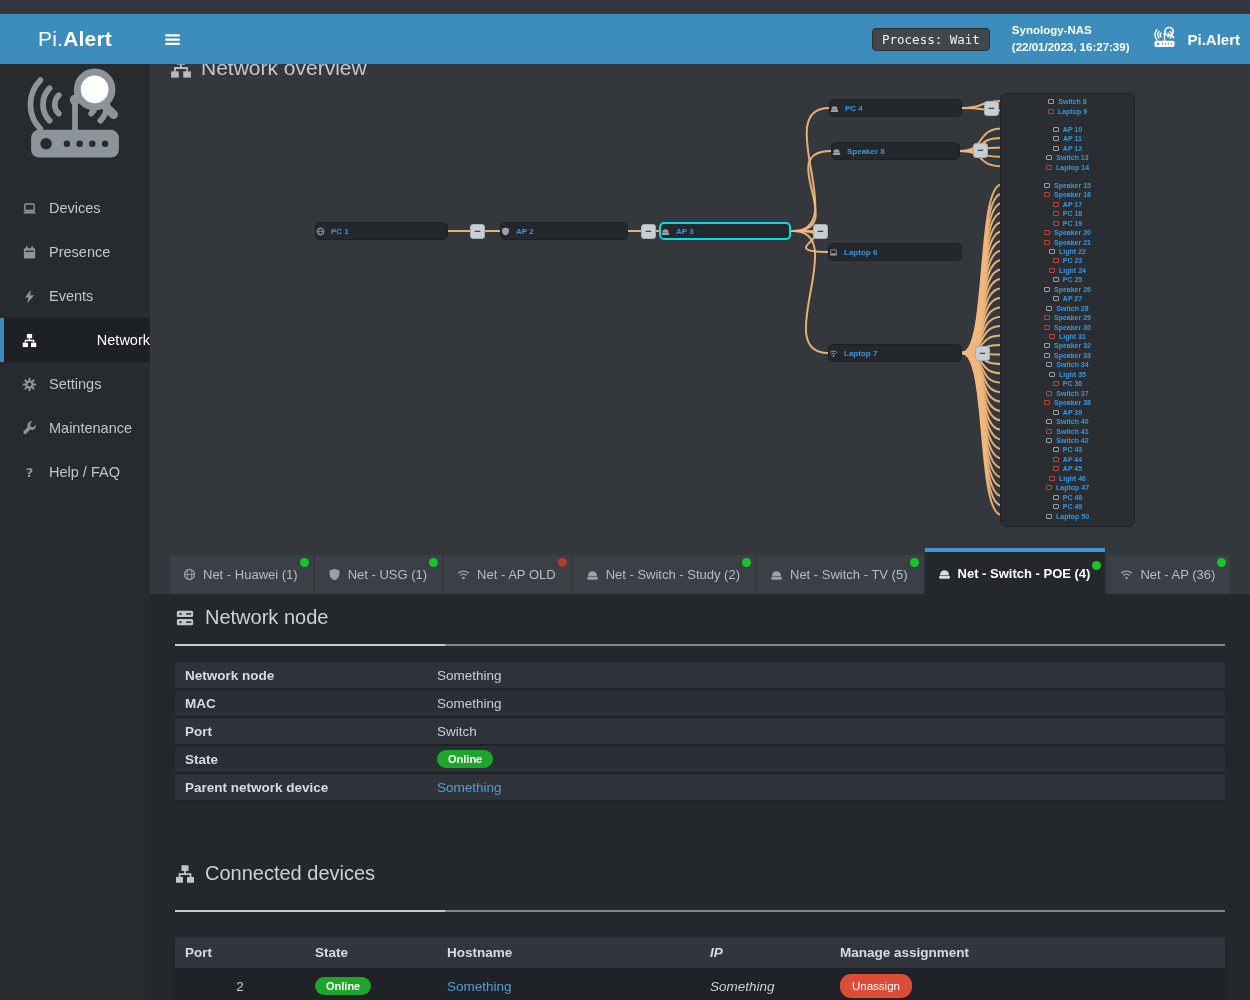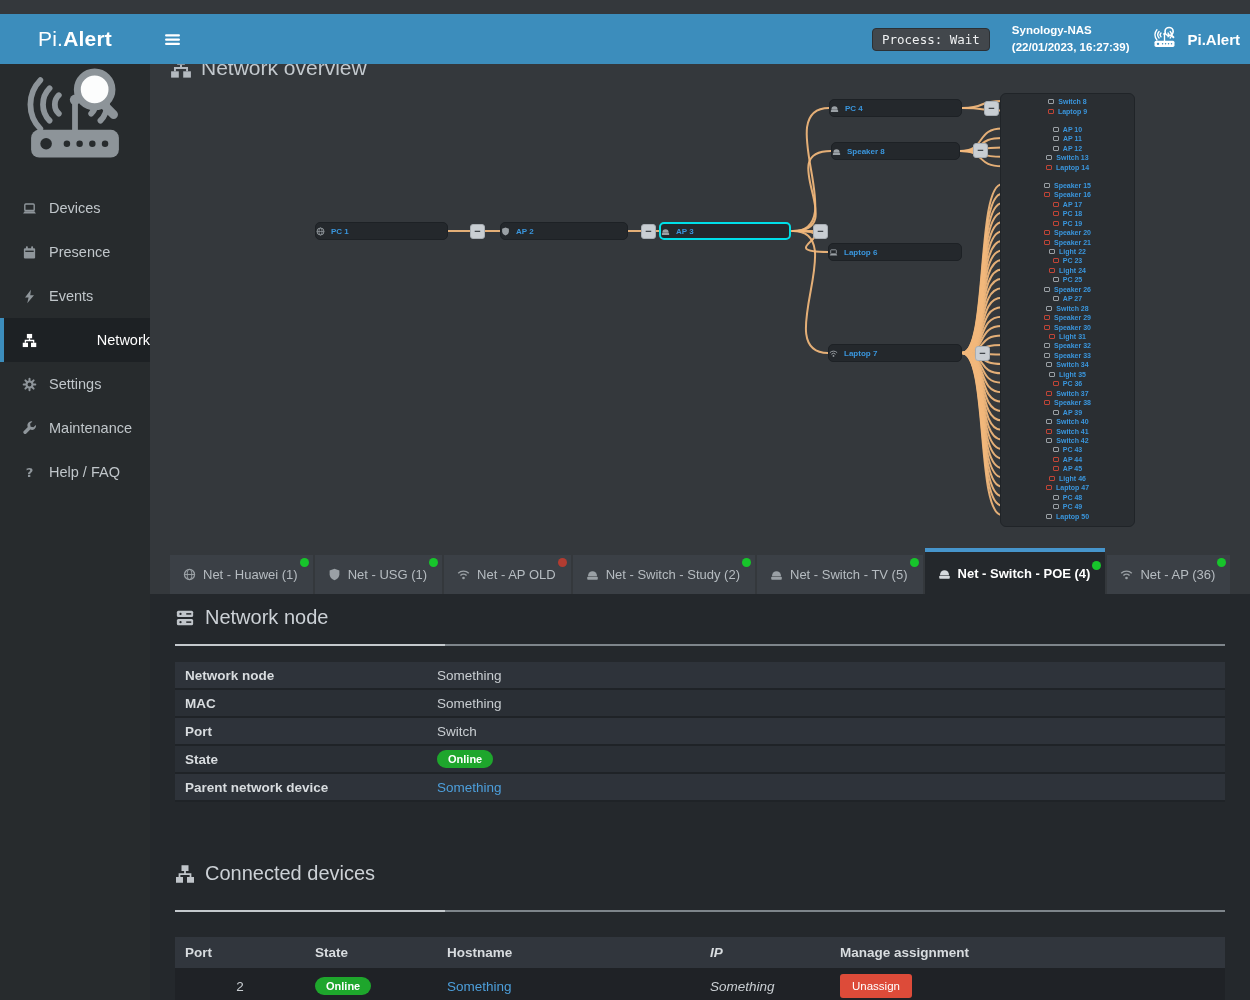--- a/index.html
+++ b/index.html
@@ -79,21 +79,21 @@
   .badge-online { display:inline-block; background:#1ea62c; color:#fff; font-size:11px; font-weight:bold;
                   padding:3px 11px; border-radius:10px; }
 
   #cd-table { position:absolute; left:25px; top:343px; width:1050px; }
   .cd-header { display:flex; height:31px; align-items:center; background:#31363d; }
   .cd-header > div { font-size:13.5px; font-weight:bold; color:#d8dcdf; padding-left:10px; }
   .cd-row { display:flex; height:36px; align-items:center; background:#1f2226; }
   .cd-row > div { font-size:13.5px; color:#c9ced2; padding-left:10px; }
   .c0{width:130px;} .c1{width:132px;} .c2{width:263px;} .c3{width:130px;font-style:italic;} .c4{width:395px;}
   .cd-row .c0 { text-align:center; padding-left:0; }
-  .btn-danger { display:inline-block; background:#dd4b39; color:#fff; font-size:11.5px; padding:6px 12px; border-radius:3px; cursor:pointer; }
+  .btn-danger { display:inline-block; background:#dd4b39; color:#fff; font-size:11.5px; padding:6px 12px; border-radius:11px; cursor:pointer; }
 </style>
 </head>
 <body>
 
 <div id="app">
 
   <div id="topbar">
     <div id="brand">
       <span>Pi.</span>
         <span class="bold">Alert</span>

